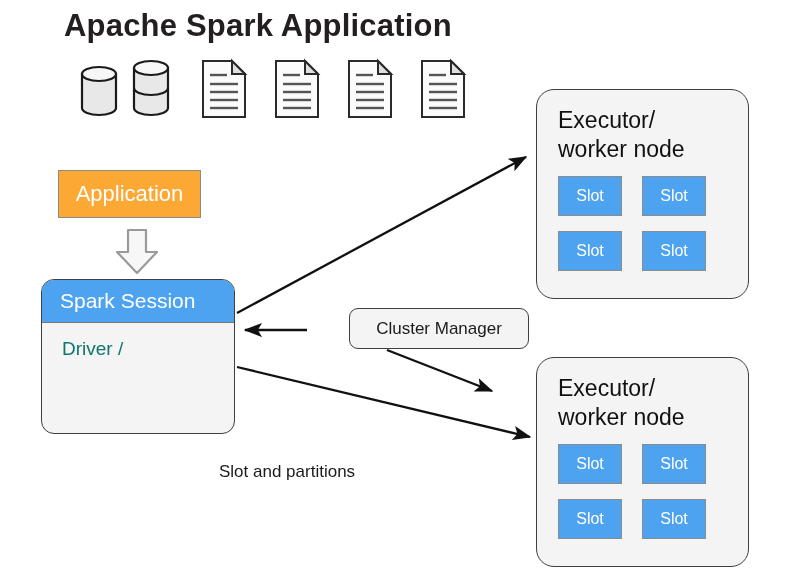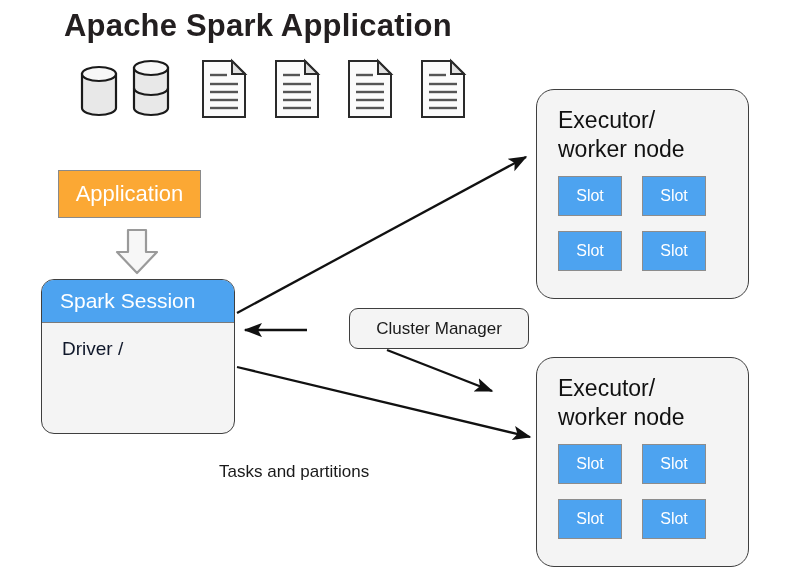--- a/index.html
+++ b/index.html
@@ -66,21 +66,21 @@
     display: flex;
     align-items: center;
     padding-left: 18px;
     color: #ffffff;
     font-size: 21px;
     box-sizing: border-box;
   }
   #driver-body {
     padding: 13px 0 0 20px;
     font-size: 19px;
-    color: #0f172a;
+    color: #0f766e;
     line-height: 1.32;
   }
 
   
   #cluster-manager-box {
     left: 307px;
     top: 308px;
     width: 180px;
     height: 41px;
     background: #f4f4f4;
@@ -256,21 +256,21 @@
       <div>worker  node</div>
     </div>
     <div class="slot-grid">
       <div class="slot">Slot</div>
       <div class="slot">Slot</div>
       <div class="slot">Slot</div>
       <div class="slot">Slot</div>
     </div>
   </div>
 
-  <div class="abs" id="tasks-caption">Tasks and partitions</div>
+  <div class="abs" id="tasks-caption">Slot and partitions</div>
 
   <svg class="abs" id="arrow-layer" viewBox="0 0 785 585">
     <defs>
       <marker id="head" markerWidth="9" markerHeight="9" refX="7.4" refY="3.1" orient="auto" markerUnits="strokeWidth">
         <path d="M0,0 L8,3.1 L0,6.2 L1.8,3.1 Z" fill="#111111"></path>
       </marker>
     </defs>
 
     <line x1="237" y1="313" x2="526" y2="157" stroke="#111111" stroke-width="2.3" marker-end="url(#head)"></line>
 

